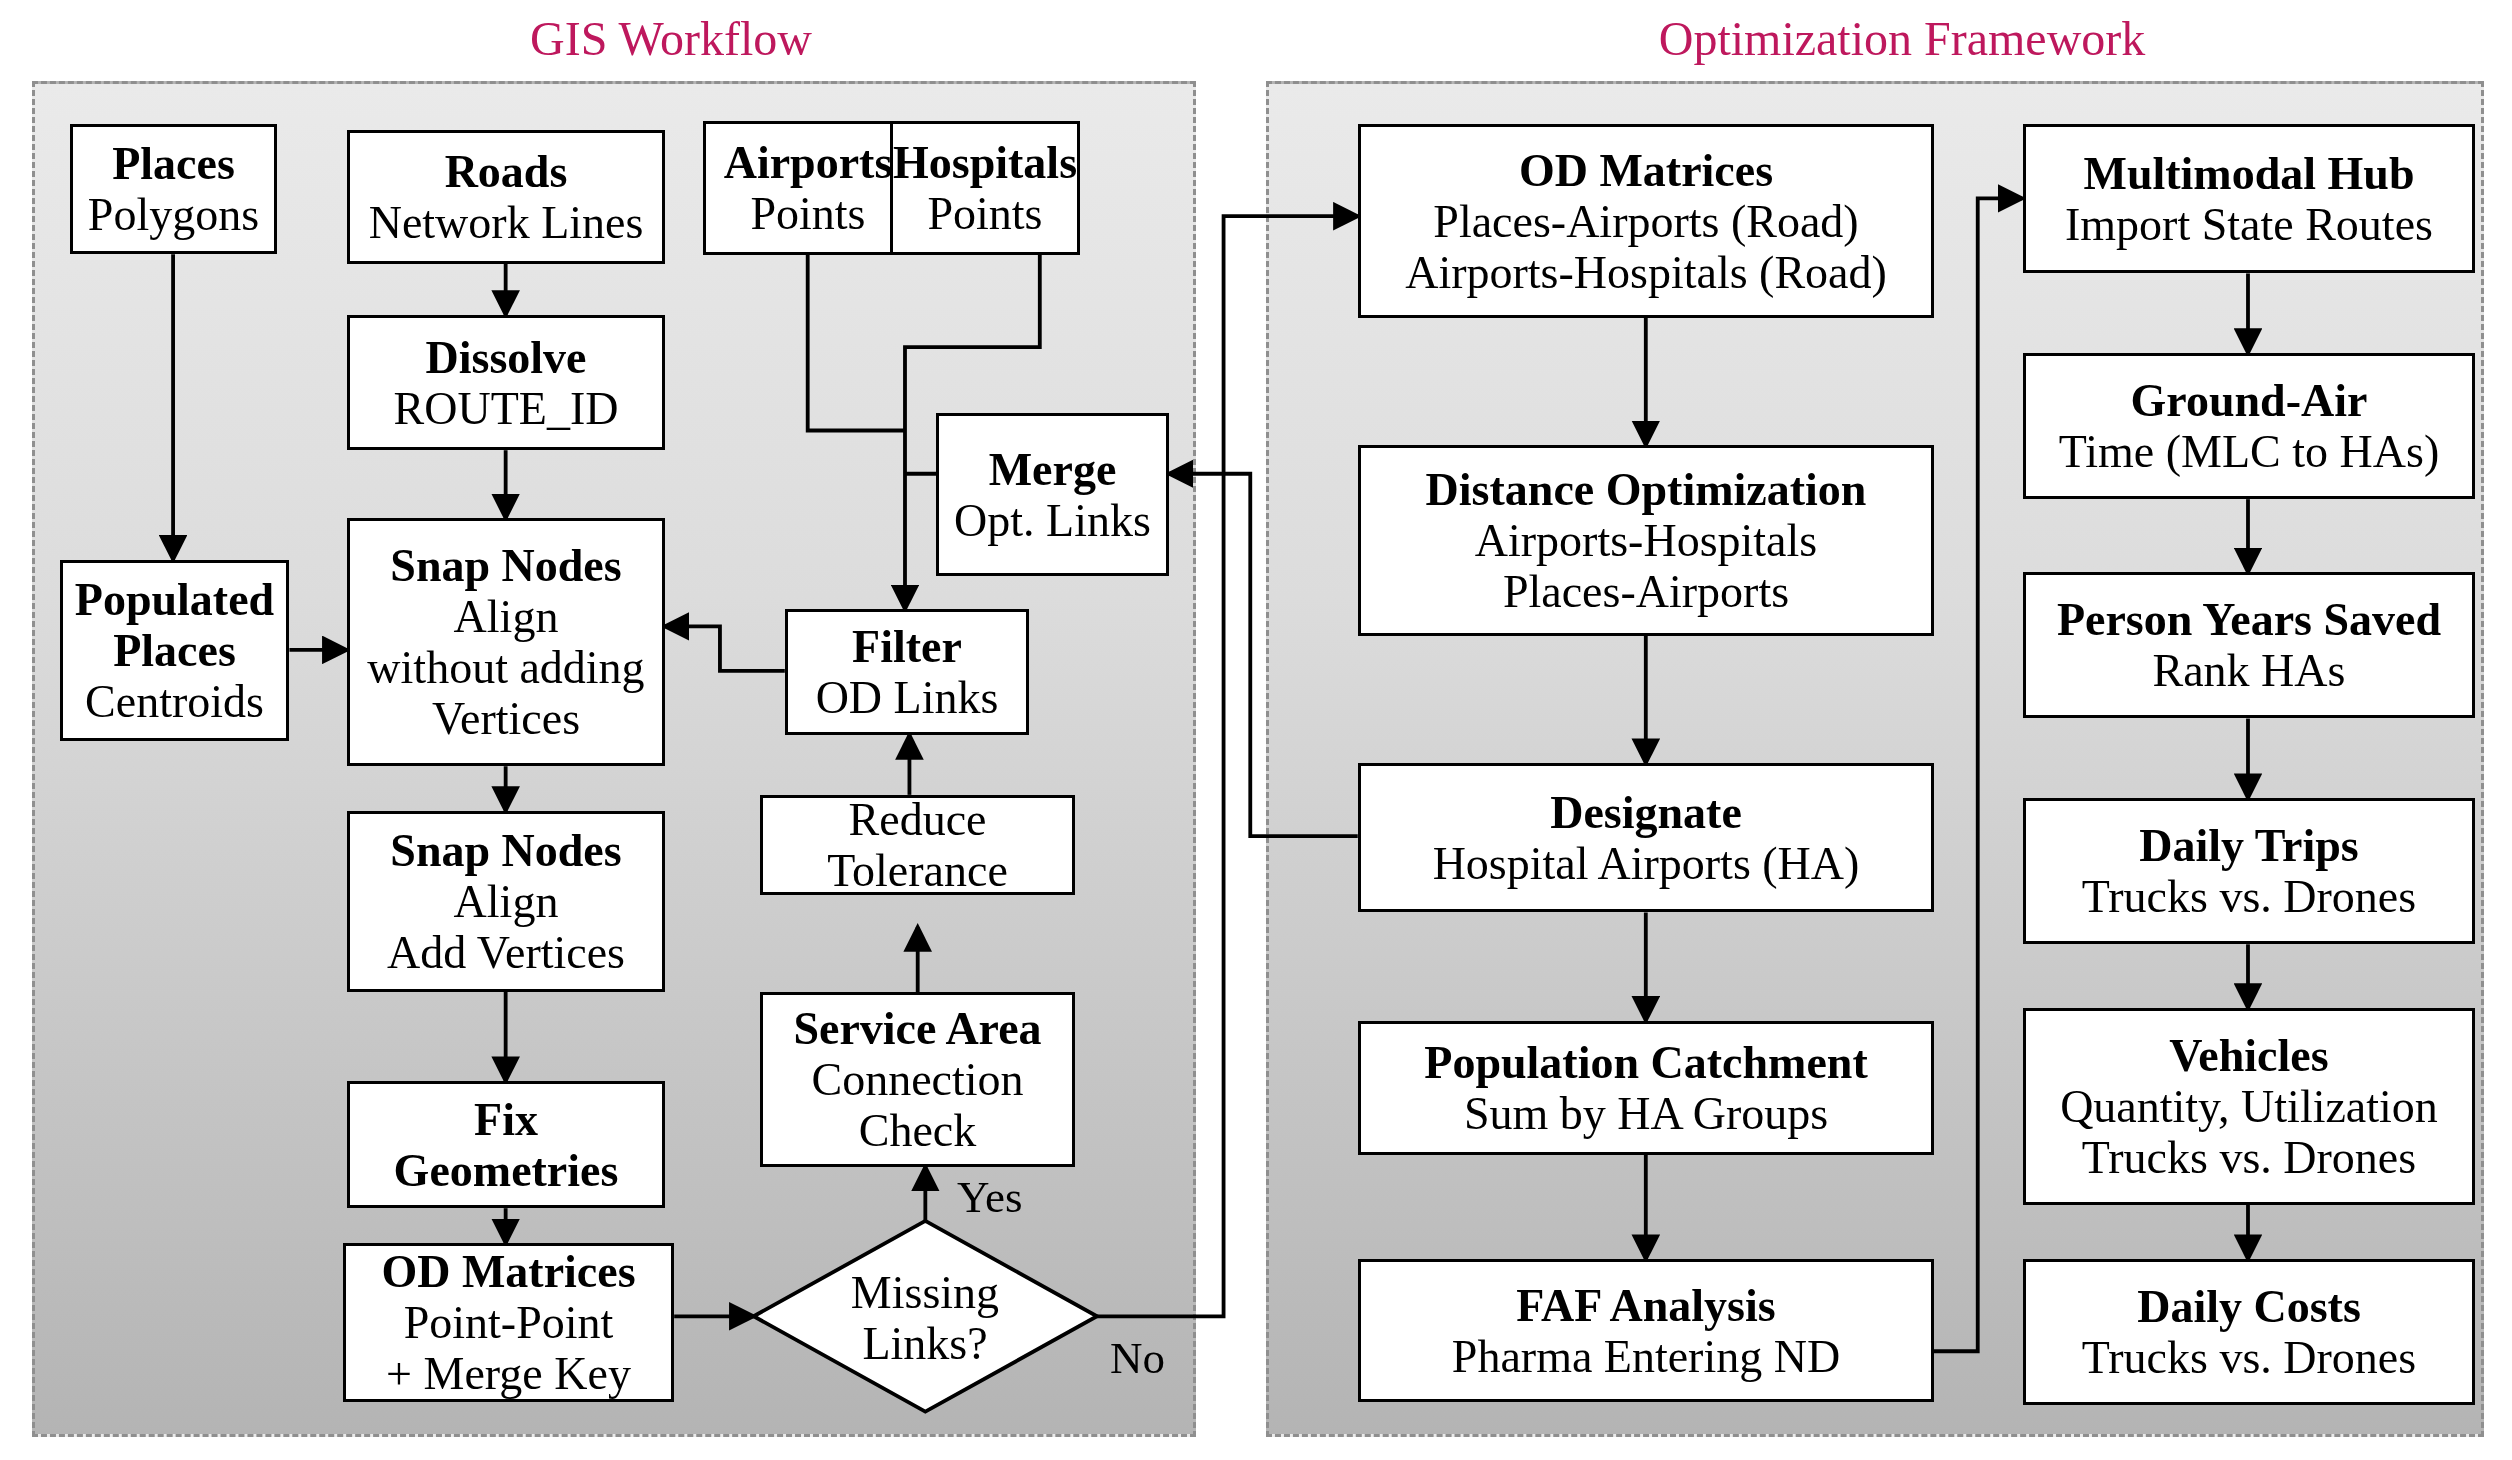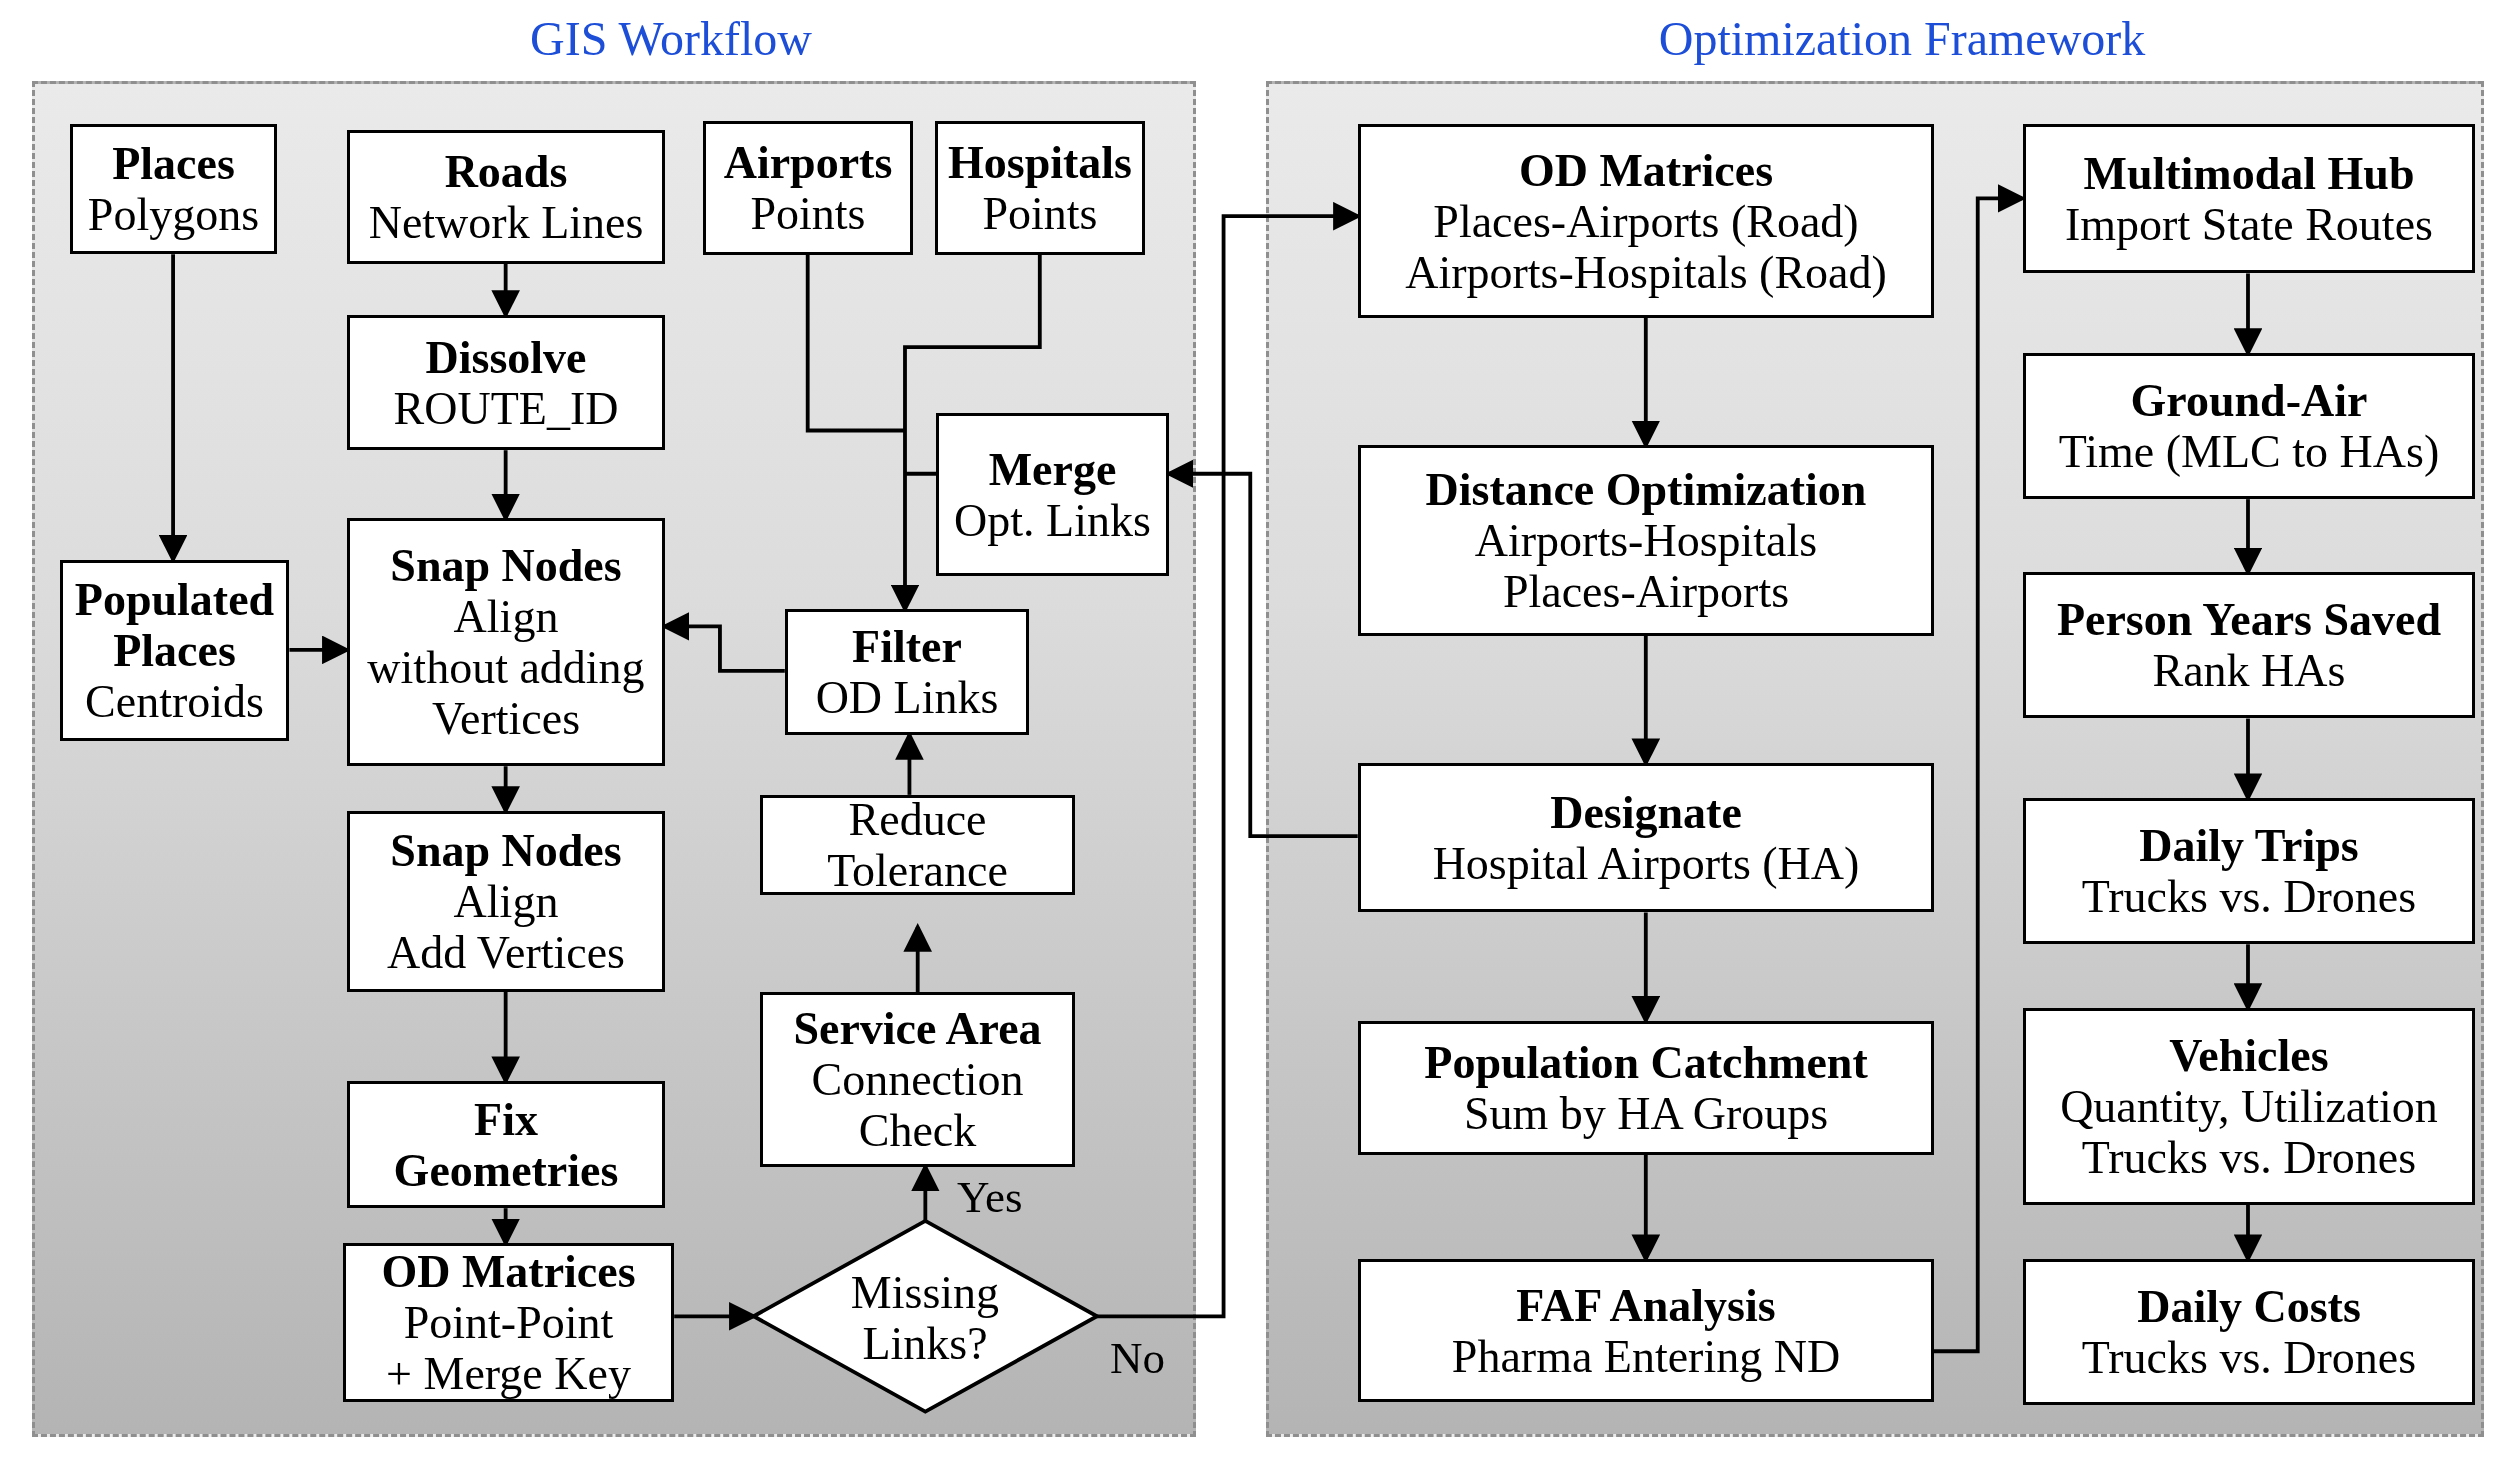--- a/index.html
+++ b/index.html
@@ -1,20 +1,20 @@
 <!DOCTYPE html>
 <html style="font-size:10.2px"><head>
 <meta charset="utf-8">
 <style>
   html,body{margin:0;padding:0;background:#ffffff;}
   body{width:2512px;height:1460px;position:relative;overflow:hidden;
        font-family:"Liberation Serif",serif;color:#000;}
   .panel{position:absolute;border:3.2px dashed #8f8f8f;box-sizing:border-box;
          background:linear-gradient(180deg,#eaeaea 0%,#dcdcdc 38%,#b4b4b4 100%);}
-  .ptitle{position:absolute;font-size:48px;line-height:57px;text-align:center;color:#1d4ed8;}
+  .ptitle{position:absolute;font-size:48px;line-height:57px;text-align:center;color:#be185d;}
   .node{position:absolute;background:#ffffff;border:3.8px solid #000;box-sizing:border-box;
         display:flex;flex-direction:column;justify-content:center;
         text-align:center;font-size:46px;line-height:51px;}
   .node .b{font-weight:bold;}
   .lbl{position:absolute;font-size:45px;line-height:48px;}
   .dtext{position:absolute;text-align:center;font-size:46px;line-height:51px;}
   svg.wires{position:absolute;left:0;top:0;}
   svg.wires polyline, svg.wires line{fill:none;stroke:#000;stroke-width:6;}
   svg.wires polygon.diamond{fill:#ffffff;stroke:#000;stroke-width:6;}
 </style>
@@ -71,21 +71,21 @@
 <div class="node" style="left:347px;top:130px;width:318px;height:134px">
   <div class="b">Roads</div>
   <div>Network Lines</div>
 </div>
 
 <div class="node" style="left:703px;top:121px;width:210px;height:134px">
   <div class="b">Airports</div>
   <div>Points</div>
 </div>
 
-<div class="node" style="left:935px;top:121px;width:210px;height:134px">
+<div class="node" style="left:890px;top:121px;width:190px;height:134px">
   <div class="b">Hospitals</div>
   <div>Points</div>
 </div>
 
 <div class="node" style="left:347px;top:315px;width:318px;height:135px">
   <div class="b">Dissolve</div>
   <div>ROUTE_ID</div>
 </div>
 
 <div class="node" style="left:936px;top:413px;width:233px;height:163px">

